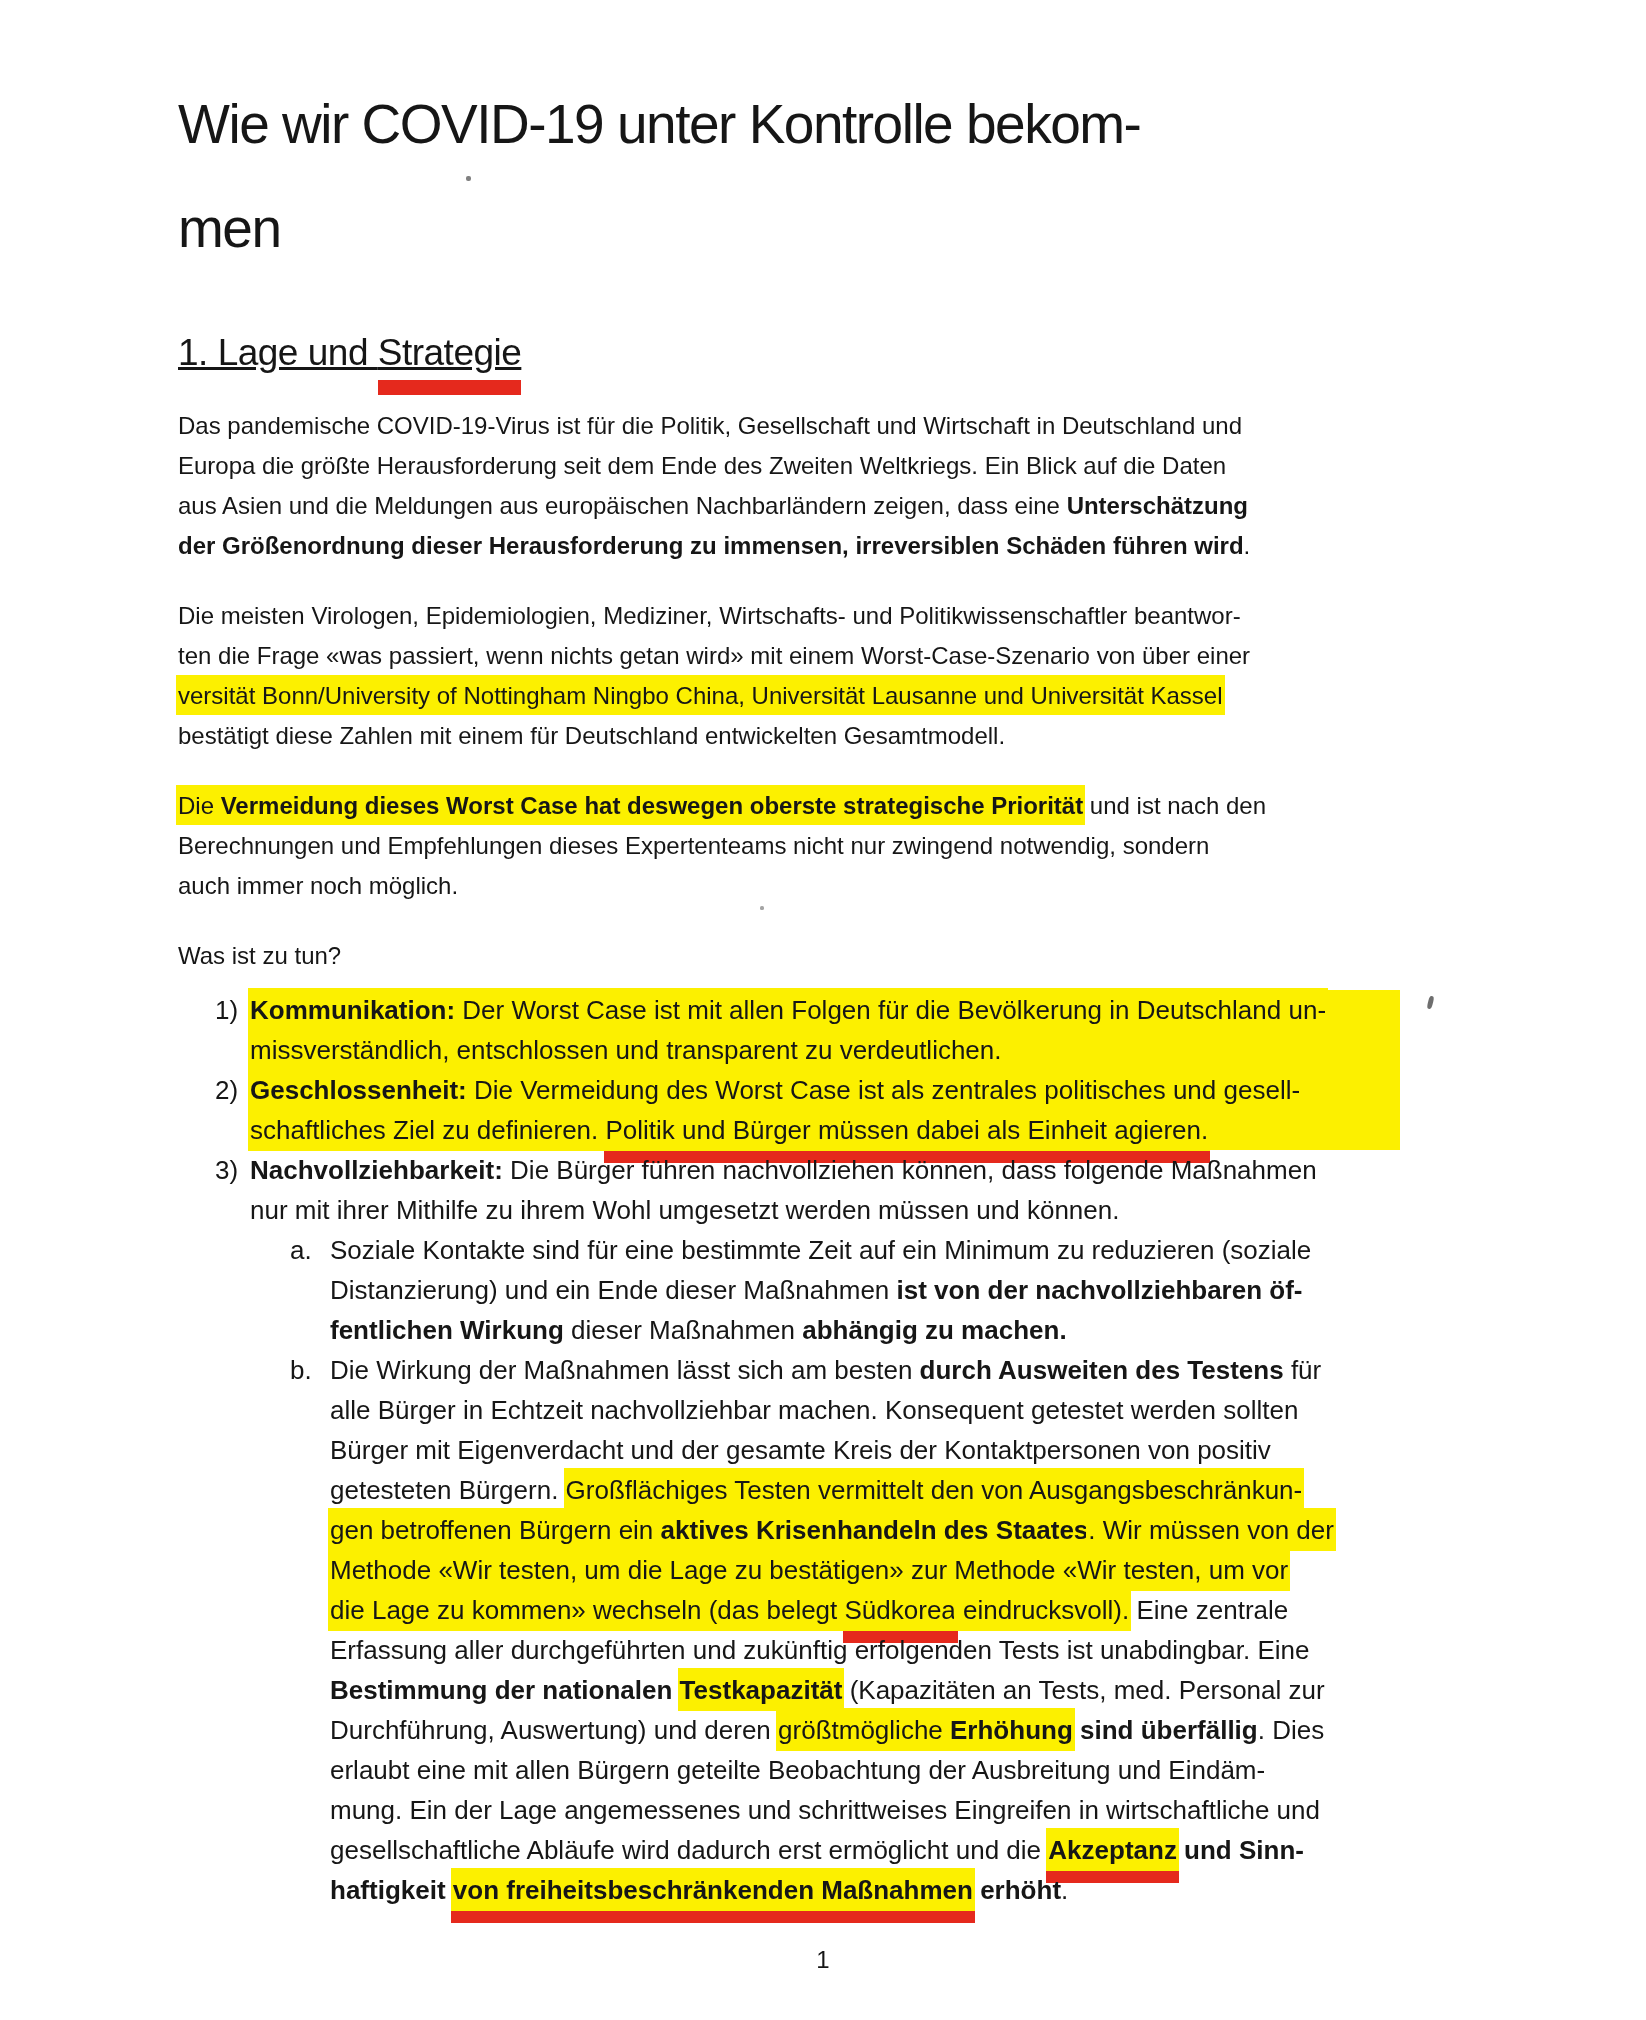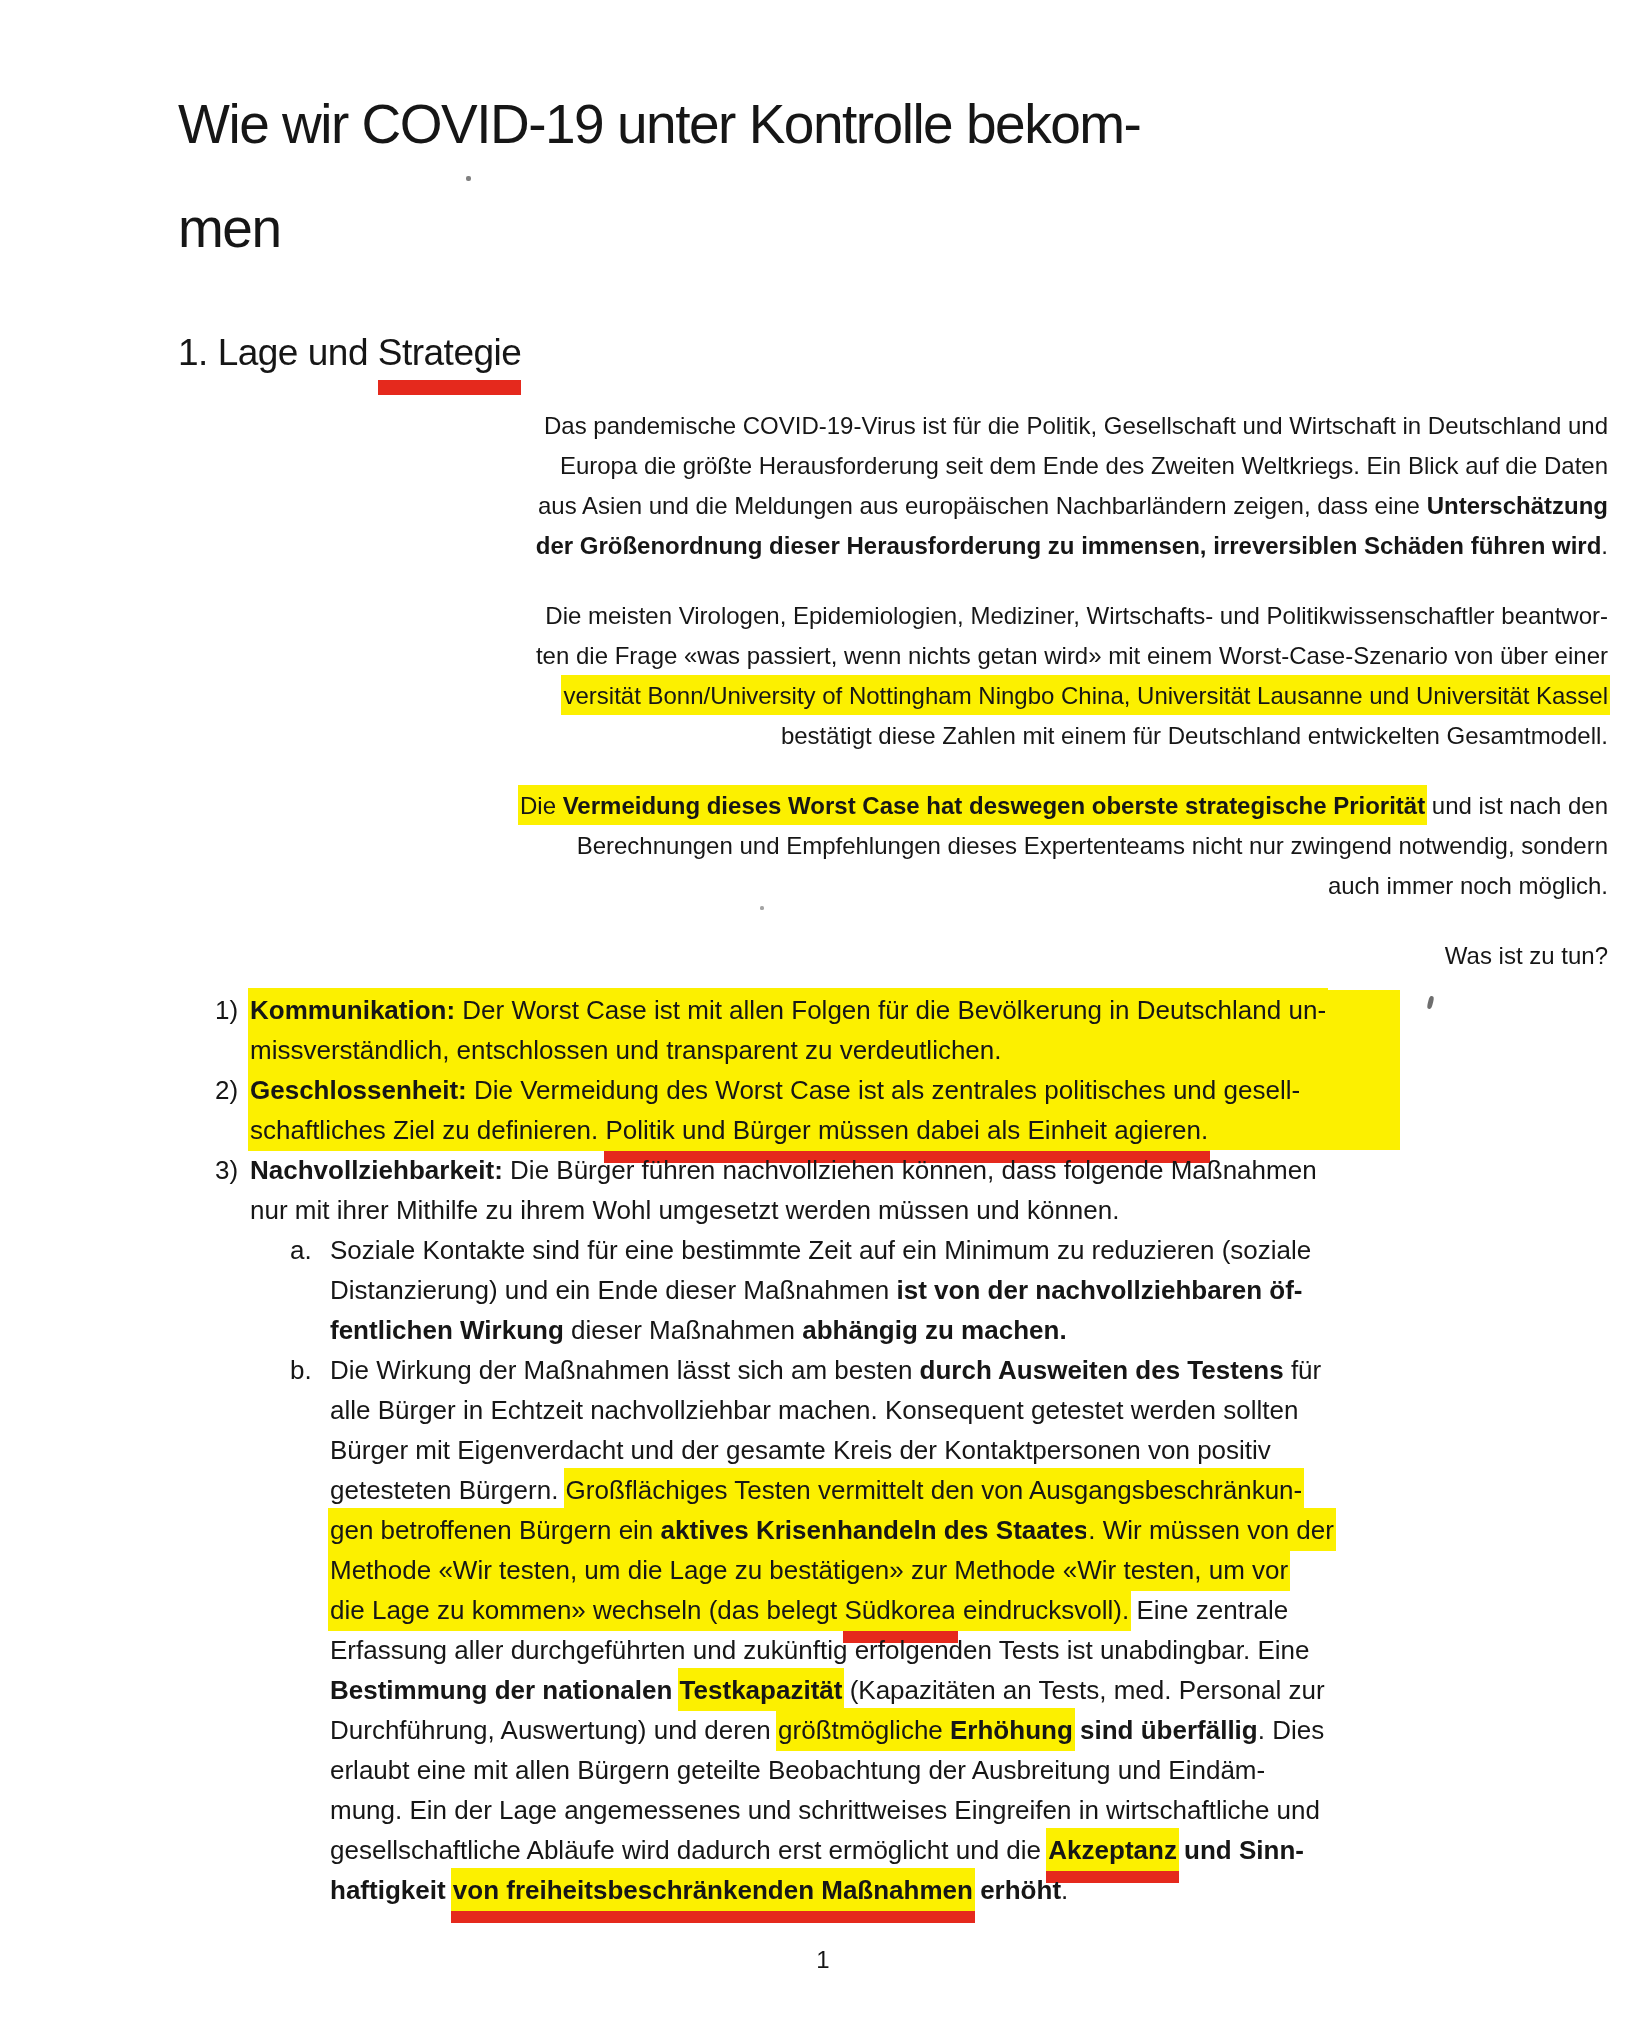--- a/index.html
+++ b/index.html
@@ -6,24 +6,24 @@
   .page {
     position:relative; width:1646px; height:2020px; background:var(--paper,#fff);
     font-family:"Liberation Sans", sans-serif; color:var(--ink,#161616);
     overflow:hidden; margin:0 auto;
   }
   .doc { position:absolute; left:178px; top:72px; width:1430px; }
 
   h1.title { margin:0; font-weight:400; font-size:55px; line-height:104px; letter-spacing:-1.5px; }
   h1.title .tline { display:block; white-space:pre; }
 
-  h2.section { margin:50px 0 0 0; font-weight:400; font-size:37px; line-height:46px; letter-spacing:-0.5px; white-space:pre; }
+  h2.section { margin:50px 0 0 0; font-weight:400; font-size:37px; line-height:46px; letter-spacing:-0.5px; white-space:pre;text-decoration:underline; }
   .underlined { border-bottom:15px solid var(--accent-red,#e5291d); padding-bottom:7px; }
 
-  .para { margin:30px 0 0 0; font-size:24px; line-height:40px;text-align:right; }
+  .para { margin:30px 0 0 0; font-size:24px; line-height:40px; }
   .line { white-space:pre; }
 
   .li { display:flex; font-size:26px; line-height:40px; margin:0; }
   .li.l1 { padding-left:37px; }
   .li.l1 .marker { flex:none; width:35px; }
   .li.l2 { padding-left:112px; }
   .li.l2 .marker { flex:none; width:40px; }
   .li-text { flex:none; }
   .first-li { margin-top:14px; }
 

